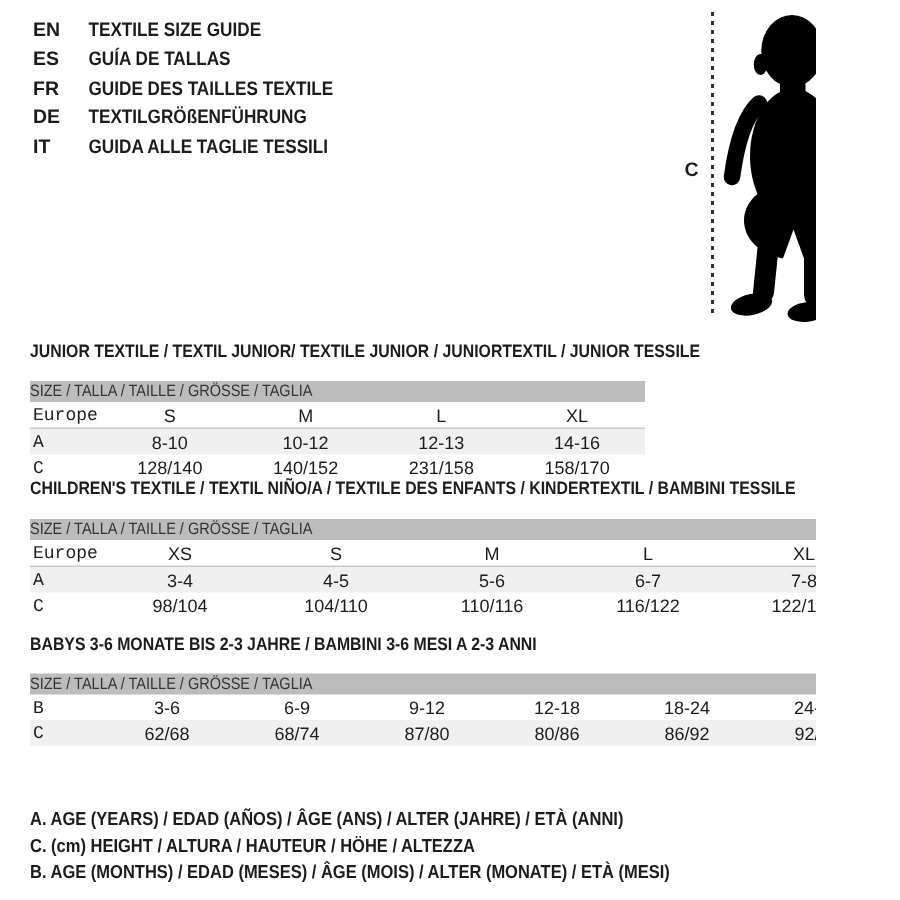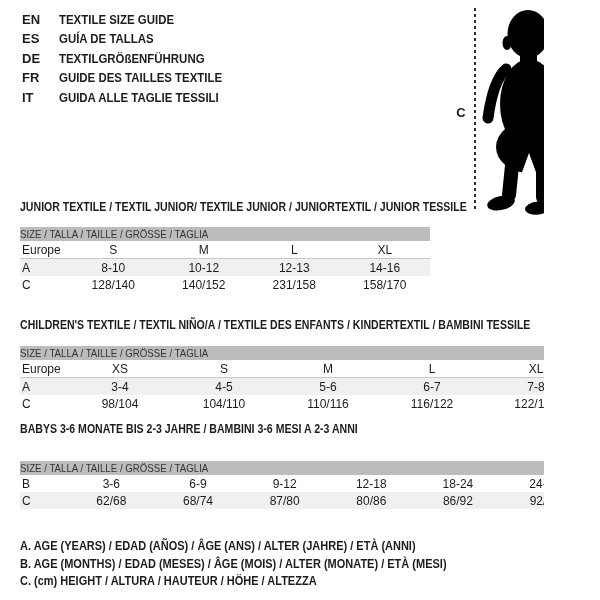--- a/index.html
+++ b/index.html
@@ -27,32 +27,32 @@
 
   
   .section{position:absolute;left:20px;}
   .sec-title{font-size:12px;font-weight:700;line-height:15px;}
   .size-bar{
     background:#bcbcbc;height:14px;line-height:14px;font-size:11px;color:#333;
     padding-left:0;overflow:hidden;
   }
   .sz-table{border-collapse:collapse;table-layout:fixed;}
   .sz-table td{height:17px;font-size:12px;padding:0;text-align:center;vertical-align:middle;}
-  .sz-table td:first-child{text-align:left;padding-left:2px;}
+  .sz-table td:first-child{text-align:left;padding-left:2px;font-family:Liberation Mono, monospace;}
   .sz-table tbody tr:nth-child(2) td{background:#f0f0f0;}
   .sz-table tr.label-row td{border-bottom:1px solid #c9c9c9;}
-  #sec1{top:200px;width:410px;}
+  #sec1{top:227px;width:410px;}
   #sec1 .size-bar,#sec1 .sz-table{width:410px;}
   #sec1 .sec-title{margin-bottom:12px;}
   #sec2{top:318px;width:568px;}
   #sec2 .size-bar,#sec2 .sz-table{width:568px;}
   #sec2 .sec-title{margin-bottom:13px;}
   #sec3{top:422px;width:568px;}
   #sec3 .size-bar,#sec3 .sz-table{width:568px;}
-  #sec3 .sec-title2{margin-bottom:24px;}
+  #sec3 .sec-title2{margin-bottom:12px;}
   .sec-title,.sec-title2{font-size:12px;font-weight:700;line-height:15px;}
 
   
   .footnotes{position:absolute;left:20px;top:538px;}
   .footnote{font-size:12.5px;font-weight:700;line-height:17.5px;}
 </style>
 </head>
 <body>
 
 <div class="page">
@@ -60,26 +60,26 @@
   <div class="lang-list">
     <div class="lang-row">
       <span class="lang-code">EN</span>
       <span class="lang-title condensed">TEXTILE SIZE GUIDE</span>
     </div>
     <div class="lang-row">
       <span class="lang-code">ES</span>
       <span class="lang-title condensed">GUÍA DE TALLAS</span>
     </div>
     <div class="lang-row">
+      <span class="lang-code">FR</span>
+      <span class="lang-title condensed">GUIDE DES TAILLES TEXTILE</span>
+    </div>
+    <div class="lang-row">
       <span class="lang-code">DE</span>
       <span class="lang-title condensed">TEXTILGRÖßENFÜHRUNG</span>
-    </div>
-    <div class="lang-row">
-      <span class="lang-code">FR</span>
-      <span class="lang-title condensed">GUIDE DES TAILLES TEXTILE</span>
     </div>
     <div class="lang-row">
       <span class="lang-code">IT</span>
       <span class="lang-title condensed">GUIDA ALLE TAGLIE TESSILI</span>
     </div>
   </div>
 
   <div class="figure">
     <span class="measure-label">C</span>
     <div class="dash-line"></div>
@@ -226,17 +226,17 @@
           <td>80/86</td>
           <td>86/92</td>
           <td>92/98</td>
         </tr>
       </tbody>
     </table>
   </div>
 
   <div class="footnotes">
     <div class="footnote"><span class="condensed">A. AGE (YEARS) / EDAD (AÑOS) / ÂGE (ANS) / ALTER (JAHRE) / ETÀ (ANNI)</span></div>
+    <div class="footnote"><span class="condensed">C. (cm) HEIGHT / ALTURA / HAUTEUR / HÖHE / ALTEZZA</span></div>
     <div class="footnote"><span class="condensed">B. AGE (MONTHS) / EDAD (MESES) / ÂGE (MOIS) / ALTER (MONATE) / ETÀ (MESI)</span></div>
-    <div class="footnote"><span class="condensed">C. (cm) HEIGHT / ALTURA / HAUTEUR / HÖHE / ALTEZZA</span></div>
   </div>
 
 </div>
 
 </body></html>

